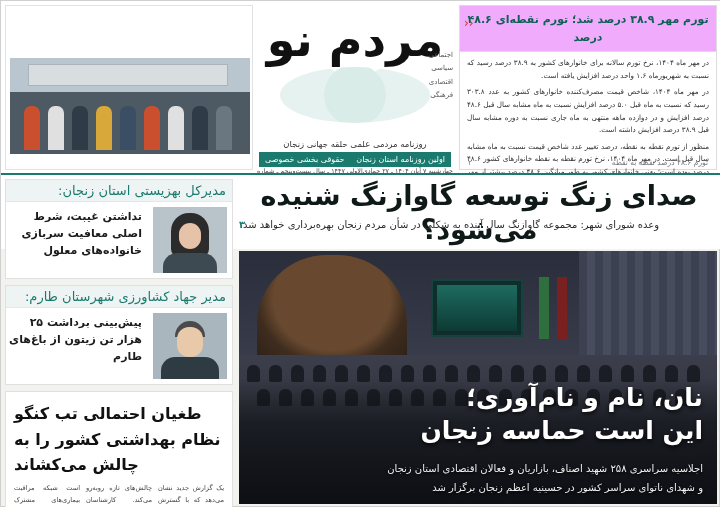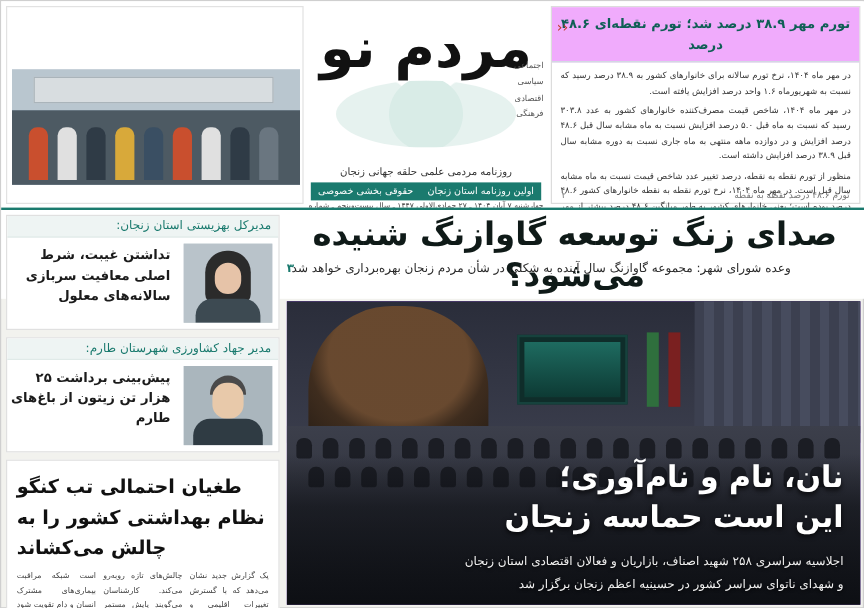--- a/index.html
+++ b/index.html
@@ -123,21 +123,21 @@
 
   
   .col-left {
     position: absolute; top: 178px; left: 4px; width: 228px; bottom: 4px;
   }
   .story {
     background: #ffffff; border: 1px solid #e0e0e0; margin-bottom: 6px;
     position: relative; overflow: hidden;
   }
   .story .kicker {
-    background: #eef4f3; color: #1a7a6e; font-size: 10px;
+    background: #eef4f3; color: #1a7a6e; font-size: 13px;
     padding: 3px 6px; text-align: right; border-bottom: 1px solid #e0eae8;
   }
   .story .row { display: flex; }
   .story .thumb { width: 74px; height: 66px; flex: none; margin: 5px; position: relative; overflow: hidden; background:#c4ccd2; }
   .story .txt { flex: 1; padding: 6px 6px 6px 0; font-size: 11px; font-weight: bold; color: #1b1b1b; line-height: 1.55; text-align: right; }
 
   .avatar-f { position:absolute; inset:0; background:#b9c3ca; }
   .avatar-f .hair { position:absolute; top:6px; left:18px; width:38px; height:44px; background:#2b2b2b; border-radius:18px 18px 8px 8px; }
   .avatar-f .face { position:absolute; top:16px; left:26px; width:22px; height:26px; background:#e6c3a8; border-radius:11px; }
   .avatar-f .body { position:absolute; bottom:0; left:10px; width:54px; height:20px; background:#3d4a52; border-radius:14px 14px 0 0; }
@@ -271,21 +271,21 @@
     <div class="story">
       <div class="kicker">مدیرکل بهزیستی استان زنجان:</div>
       <div class="row">
         <div class="thumb">
           <div class="avatar-f">
             <div class="hair"></div>
               <div class="face"></div>
               <div class="body"></div>
           </div>
         </div>
-        <div class="txt">تداشتن غیبت، شرط اصلی معافیت سربازی سالانه‌های معلول</div>
+        <div class="txt">تداشتن غیبت، شرط اصلی معافیت سربازی خانواده‌های معلول</div>
       </div>
     </div>
 
     <div class="story">
       <div class="kicker">مدیر جهاد کشاورزی شهرستان طارم:</div>
       <div class="row">
         <div class="thumb">
           <div class="avatar-m">
             <div class="hair"></div>
               <div class="face"></div>

